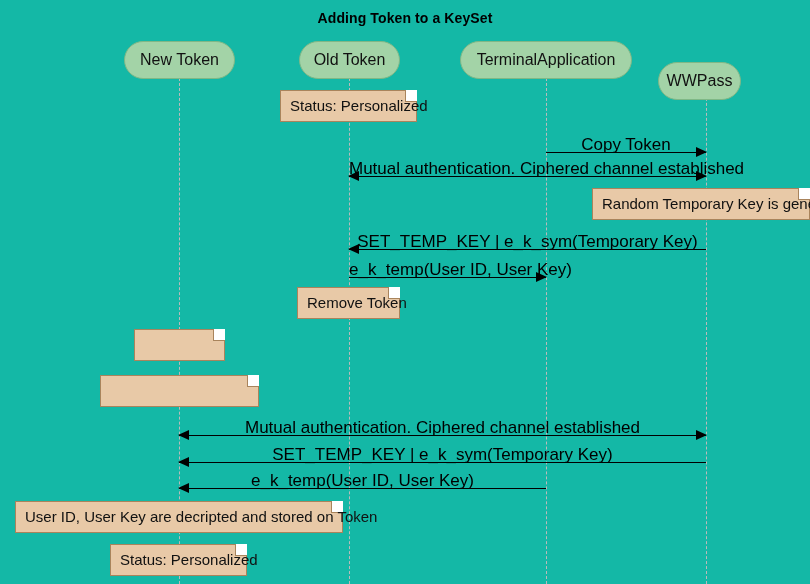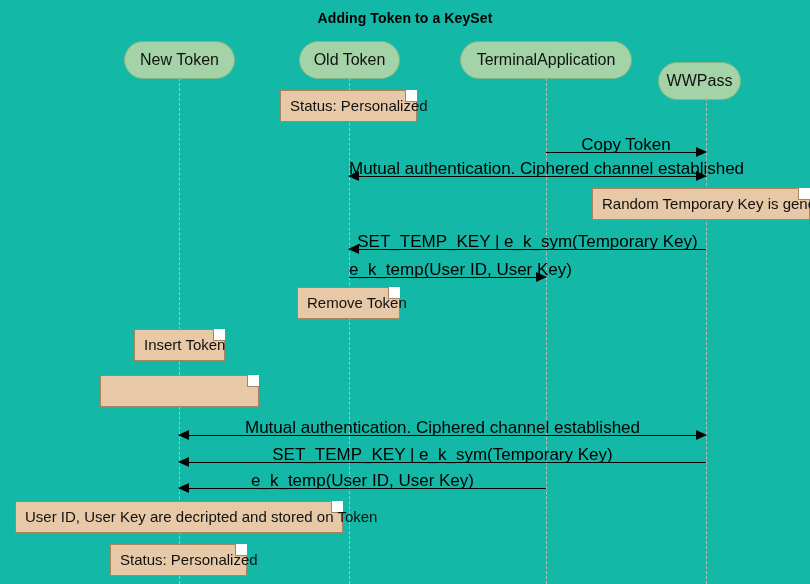--- a/index.html
+++ b/index.html
@@ -201,21 +201,20 @@
         <span class="note-text">Random Temporary Key is generated</span>
       </div>
       <div class="note" style="left: 297px; top: 287px; width: 103px;">
         <div class="fold-tri"></div>
         <div class="fold"></div>
         <span class="note-text">Remove Token</span>
       </div>
       <div class="note" style="left: 134px; top: 329px; width: 91px;">
         <div class="fold-tri"></div>
         <div class="fold"></div>
-        <span class="note-text">Insert Token</span>
       </div>
       <div class="note" style="left: 100px; top: 375px; width: 159px;">
         <div class="fold-tri"></div>
         <div class="fold"></div>
       </div>
       <div class="note" style="left: 15px; top: 501px; width: 328px;">
         <div class="fold-tri"></div>
         <div class="fold"></div>
         <span class="note-text">User ID, User Key are decripted and stored on Token</span>
       </div>

